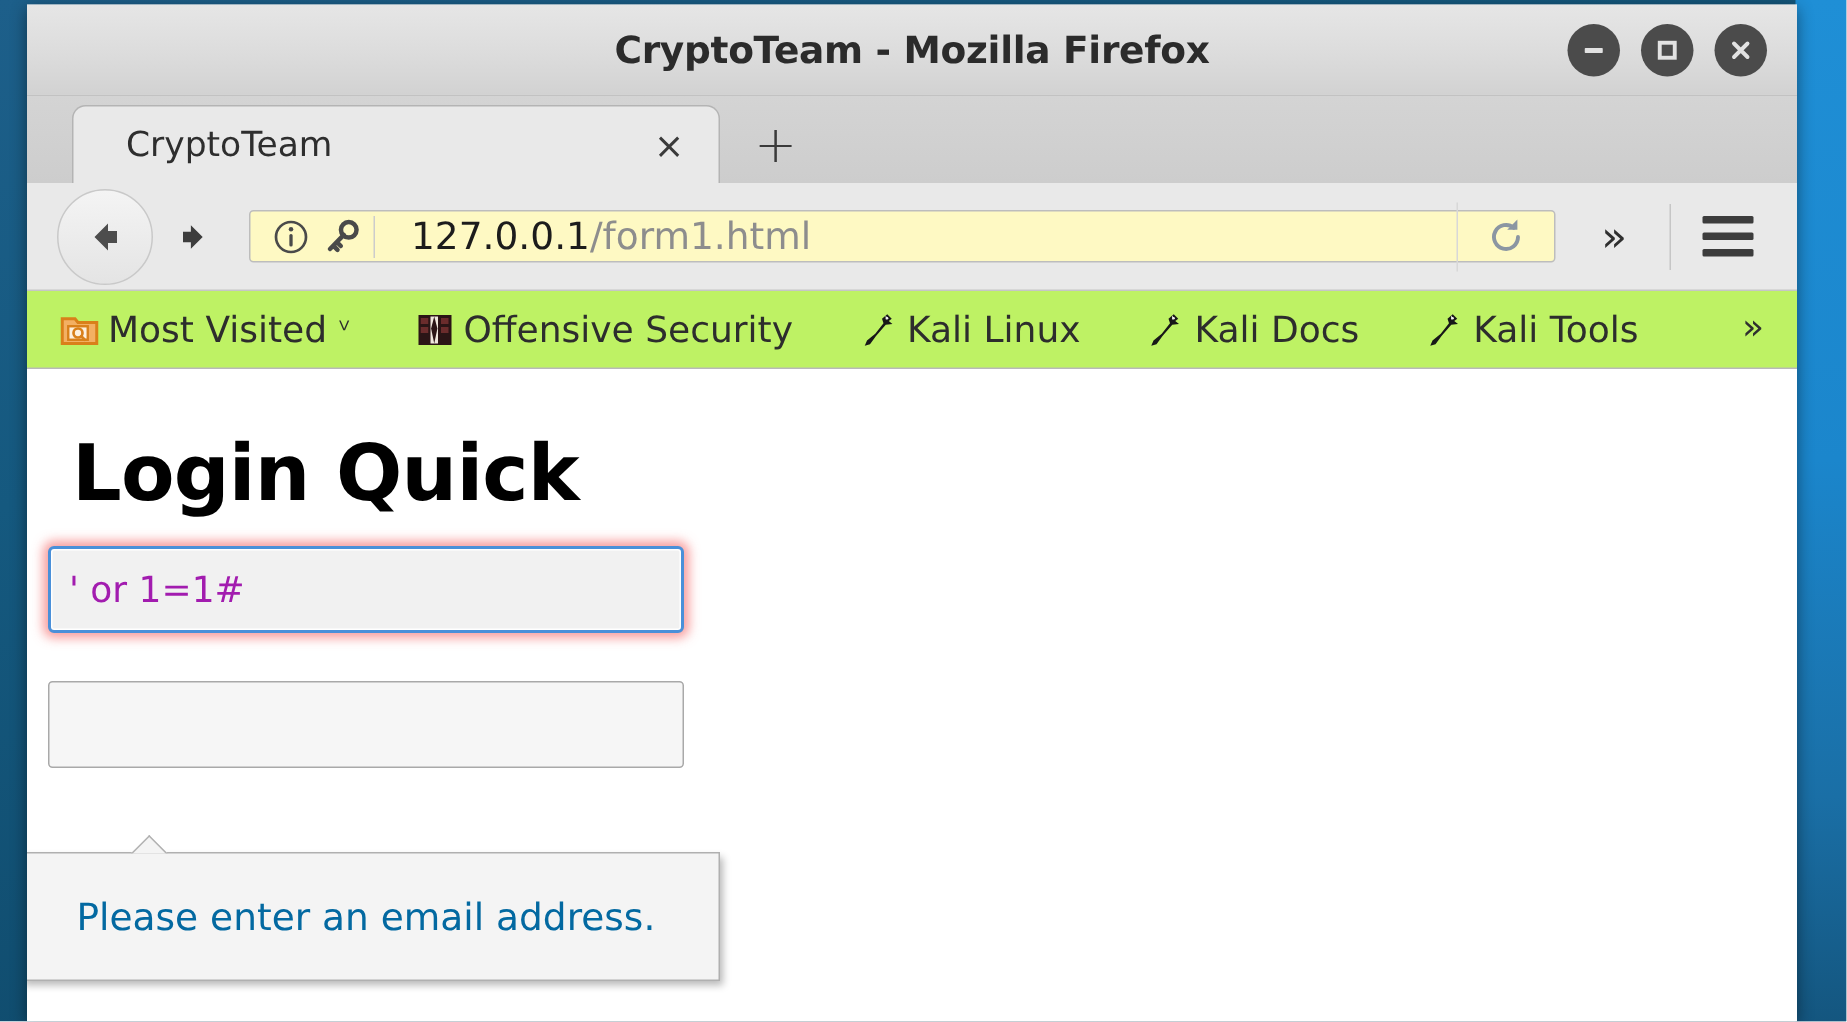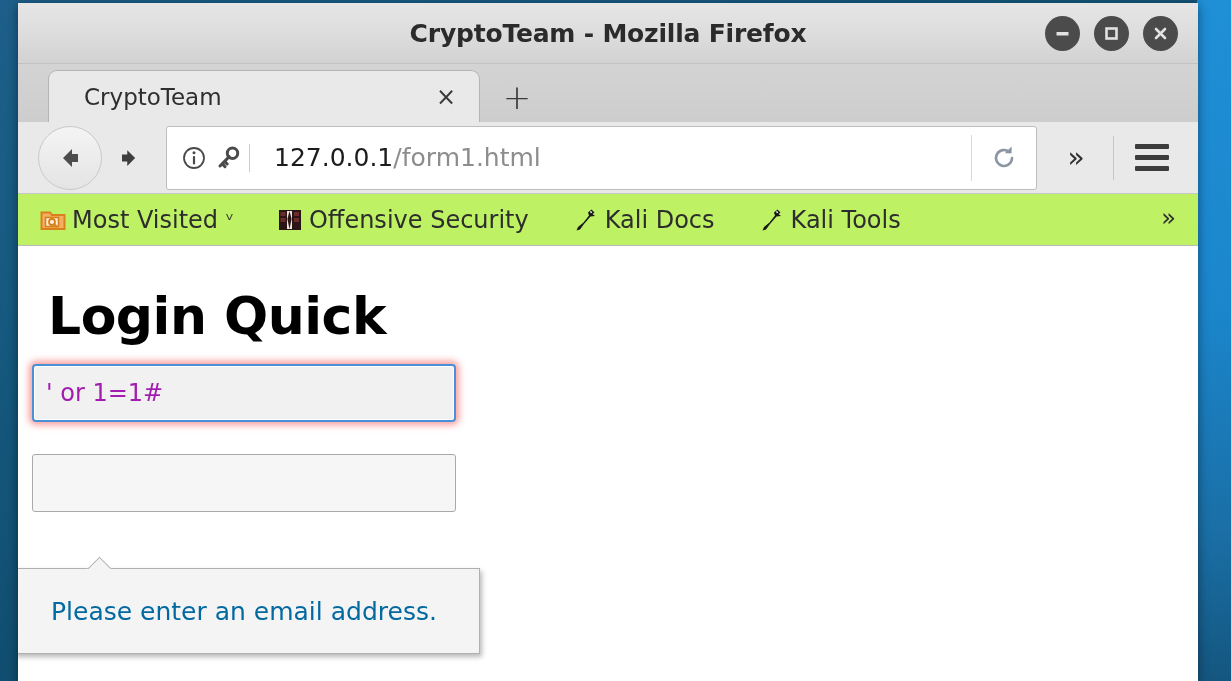--- a/index.html
+++ b/index.html
@@ -144,24 +144,24 @@
   }
   .nav-fwd {
     width: 46px; height: 56px;
     display: flex; align-items: center; justify-content: center;
     cursor: pointer;
     flex: none;
     margin-left: 4px;
   }
   .urlbar {
     flex: 1;
-    height: 64px;
+    height: 35px;
     margin-left: 14px;
     margin-right: 12px;
-    background: #ffffff;
+    background: #fef9c3;
     border: 1px solid #bdbdbd;
     border-radius: 3px;
     display: flex;
     align-items: center;
     box-sizing: border-box;
     cursor: text;
   }
   .url-icons {
     display: flex;
     align-items: center;
@@ -465,36 +465,44 @@
           <rect x="10" y="4" width="5" height="18" fill="#efe7dd"></rect>
           <path d="M12.5 4 L14.6 12 L12.5 22 L10.4 12 Z" fill="#2b1516"></path>
           <rect x="3.5" y="5" width="5" height="4" fill="#6b2c2c"></rect>
           <rect x="3.5" y="11" width="5" height="4" fill="#6b2c2c"></rect>
           <rect x="17" y="5" width="5" height="4" fill="#6b2c2c"></rect>
           <rect x="17" y="11" width="5" height="4" fill="#6b2c2c"></rect>
         </svg>
         <span class="bm-label">Offensive Security</span>
       </div>
 
-
       <div class="bm">
         <svg class="ico-dragon" viewBox="0 0 26 26">
           <path d="M18.5 2.5 L21.5 5.5 L19.5 7 L22 9 L17.5 9.5 L11 17 L7 22.5 L3.5 23.5 L5 20 L10.5 15.5 L16 8.5 L15 5.5 Z" fill="#181818"></path>
           <path d="M17.3 3.4 L19 5.2 L17.6 6.2 Z" fill="#f2f2f2"></path>
           <circle cx="18.4" cy="5.2" r="0.8" fill="#f2f2f2"></circle>
         </svg>
-        <span class="bm-label">Kali Docs</span>
+        <span class="bm-label">Kali Linux</span>
       </div>
 
       <div class="bm">
         <svg class="ico-dragon" viewBox="0 0 26 26">
           <path d="M18.5 2.5 L21.5 5.5 L19.5 7 L22 9 L17.5 9.5 L11 17 L7 22.5 L3.5 23.5 L5 20 L10.5 15.5 L16 8.5 L15 5.5 Z" fill="#181818"></path>
           <path d="M17.3 3.4 L19 5.2 L17.6 6.2 Z" fill="#f2f2f2"></path>
           <circle cx="18.4" cy="5.2" r="0.8" fill="#f2f2f2"></circle>
         </svg>
+        <span class="bm-label">Kali Docs</span>
+      </div>
+
+      <div class="bm">
+        <svg class="ico-dragon" viewBox="0 0 26 26">
+          <path d="M18.5 2.5 L21.5 5.5 L19.5 7 L22 9 L17.5 9.5 L11 17 L7 22.5 L3.5 23.5 L5 20 L10.5 15.5 L16 8.5 L15 5.5 Z" fill="#181818"></path>
+          <path d="M17.3 3.4 L19 5.2 L17.6 6.2 Z" fill="#f2f2f2"></path>
+          <circle cx="18.4" cy="5.2" r="0.8" fill="#f2f2f2"></circle>
+        </svg>
         <span class="bm-label">Kali Tools</span>
       </div>
 
       <div class="bm-overflow">»</div>
     </div>
 
     <div class="content">
       <h1 class="page-title">Login Quick</h1>
 
       <input class="password-input" type="password" value="" style="">

